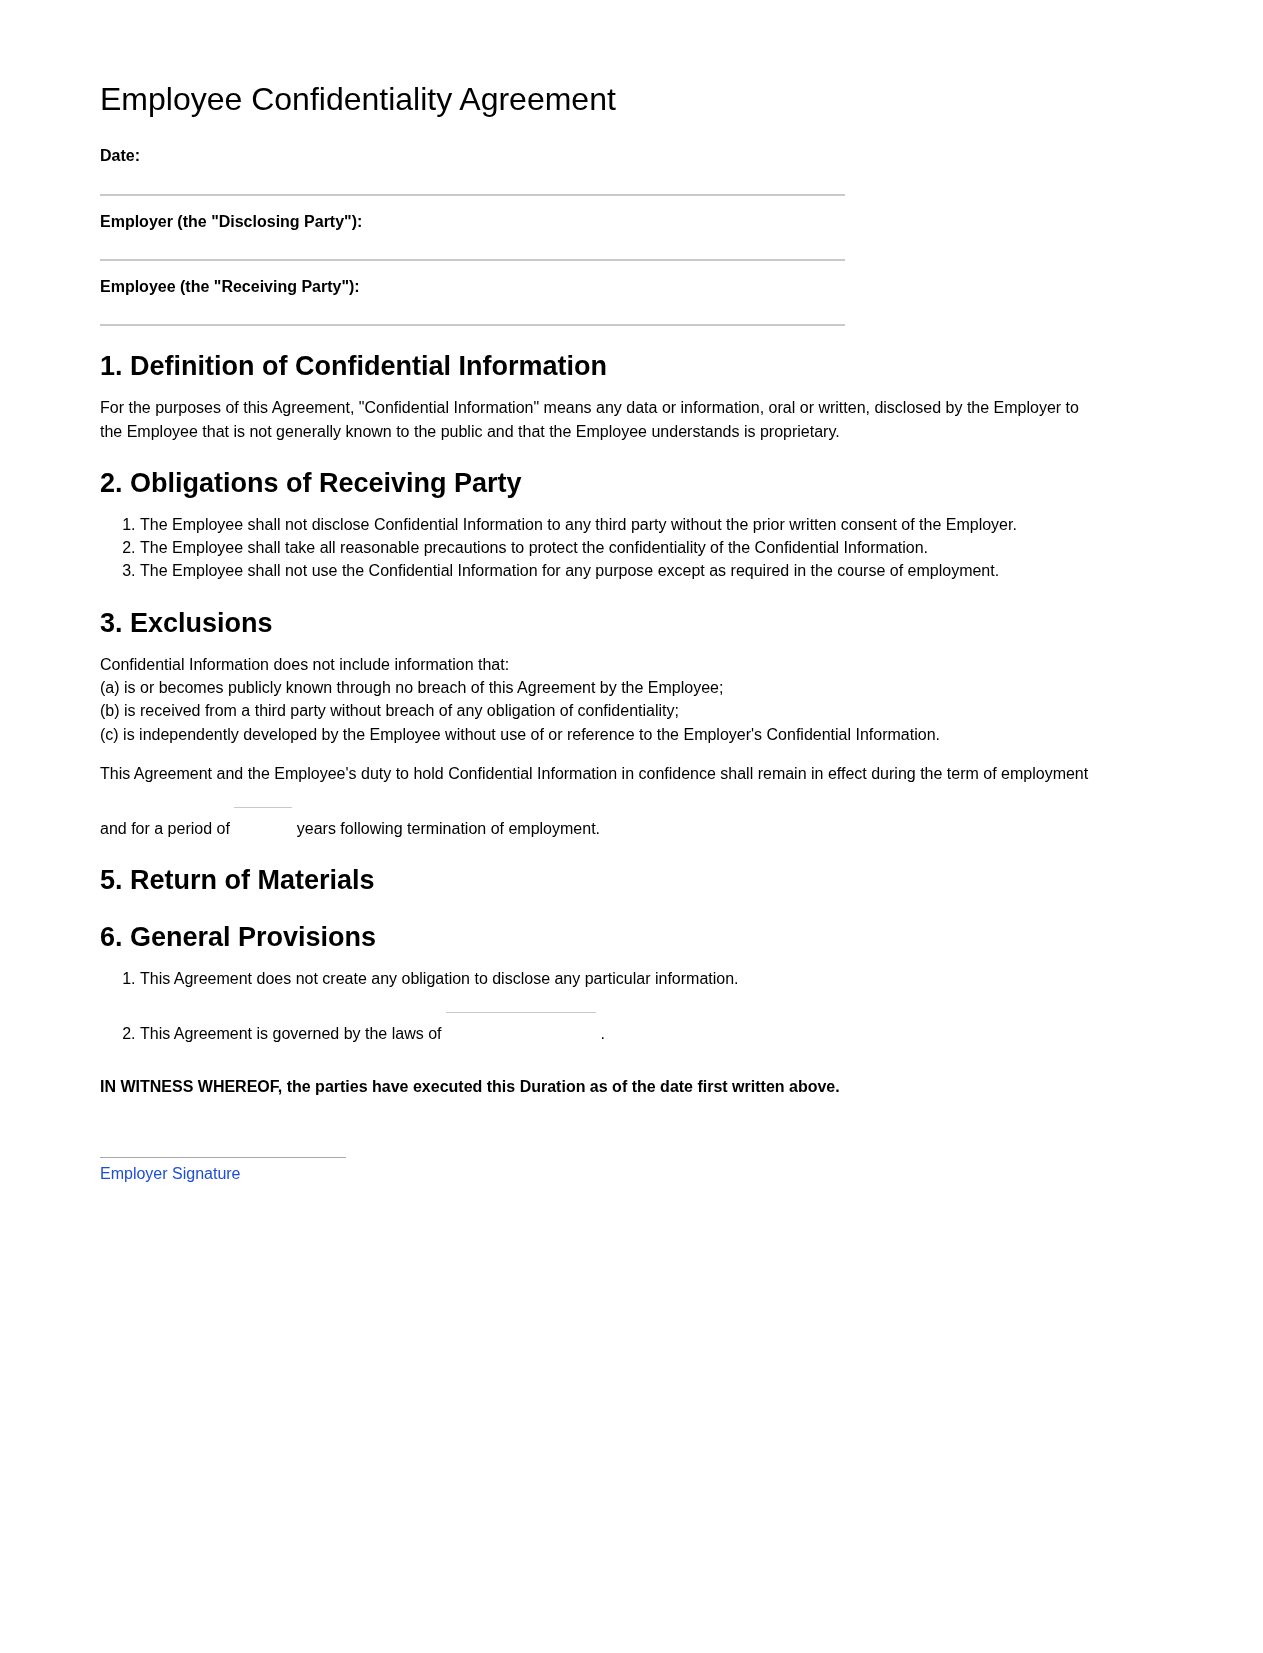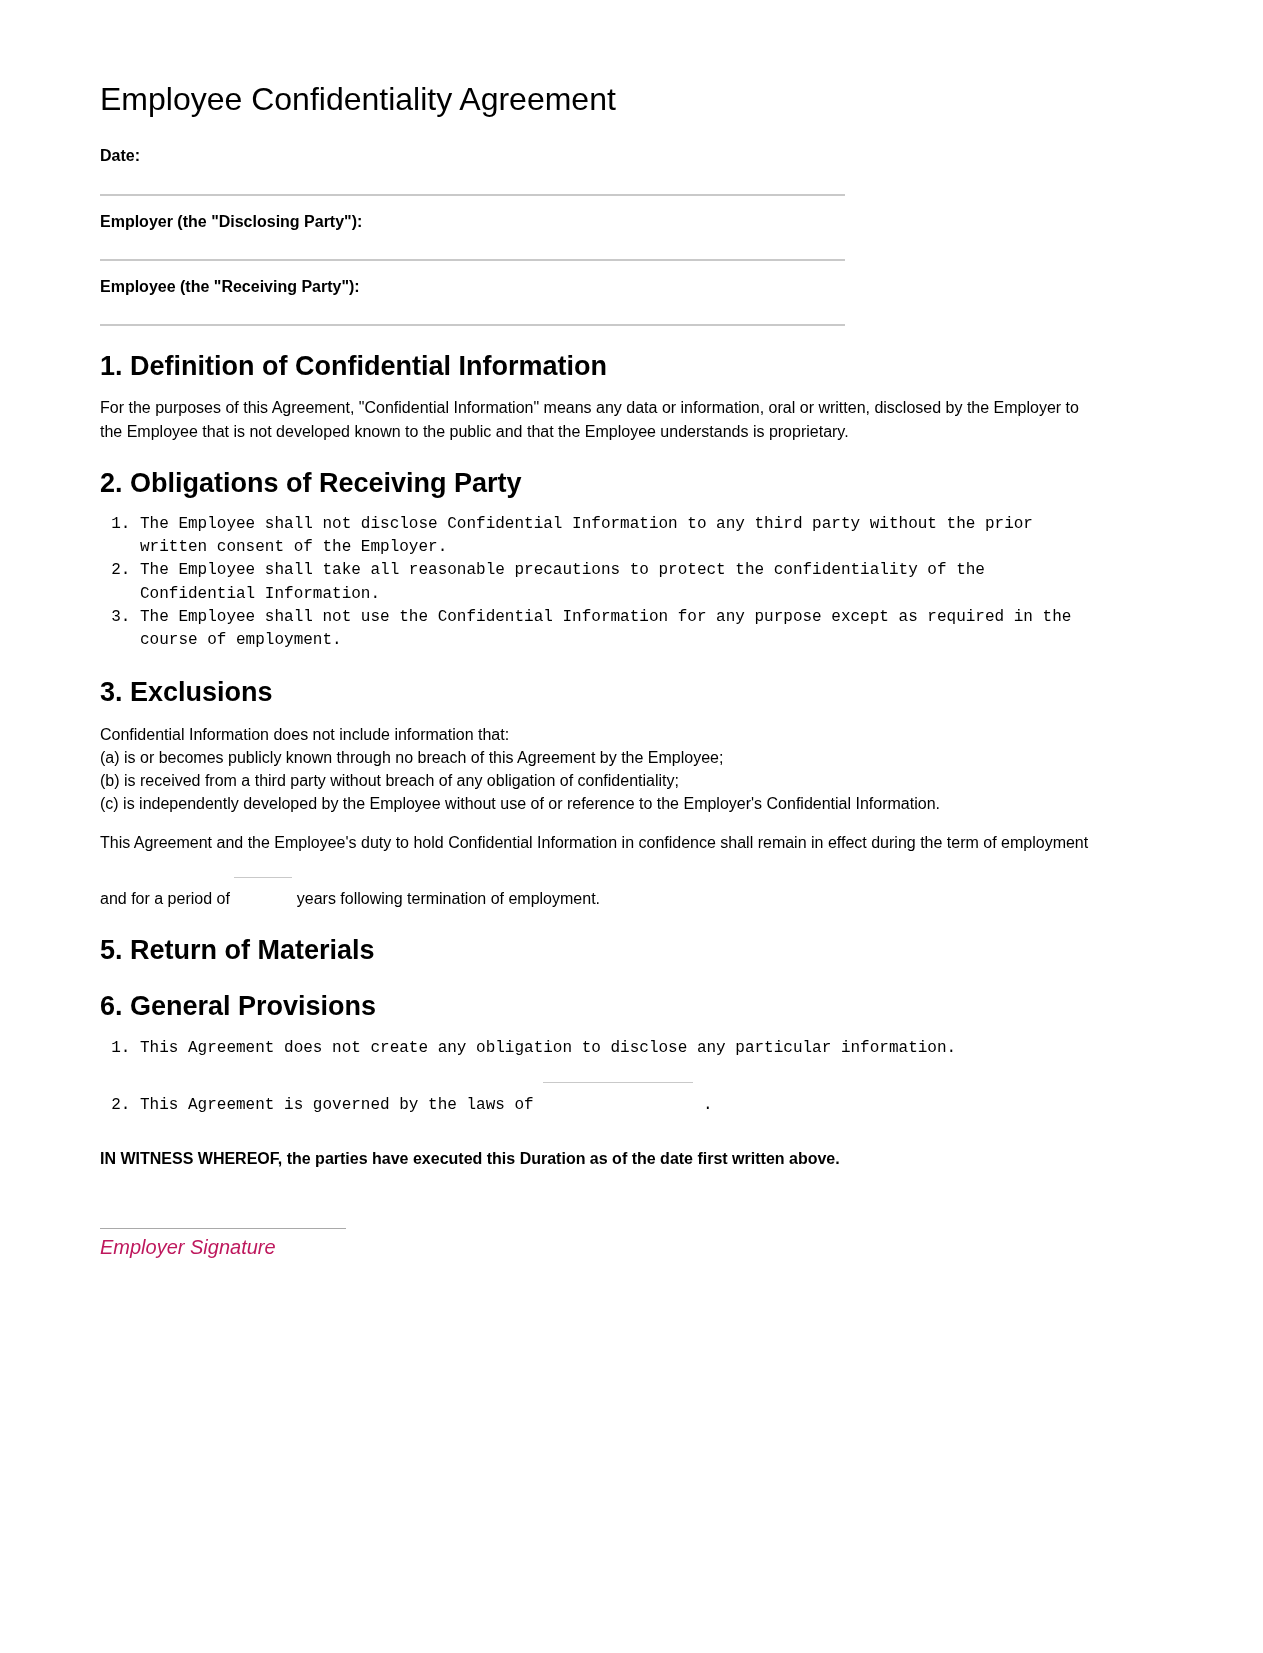--- a/index.html
+++ b/index.html
@@ -59,21 +59,20 @@
   }
   p.body-text {
     margin: 14px 0 16px 0;
   }
   .stack span.stack-line {
     display: block;
   }
   ol.provision-list {
     margin: 14px 0 16px 0;
     padding-left: 40px;
-    font-family: Liberation Mono, monospace;
   }
   ol.provision-list li {
     margin: 0;
   }
   .blank {
     display: inline-block;
     height: 22px;
     border-bottom: 1px solid #c9c9c9;
     vertical-align: 26px;
     background: transparent;
@@ -88,23 +87,22 @@
     margin-top: 58px;
     width: 246px;
   }
   .signature-line {
     height: 0;
     border-top: 1px solid #a9a9a9;
   }
   .signature-label {
     display: block;
     padding-top: 4px;
-    color: #be185d;
-    font-size: 20px;
-    font-style: italic;
+    color: #1d4ed8;
+    font-size: 16px;
   }
 </style>
 </head>
 <body>
 
 <div class="page">
   <div class="content">
 
     <h1 class="doc-title">Employee Confidentiality Agreement</h1>
 
@@ -117,21 +115,21 @@
       <span class="field-label">Employer (the "Disclosing Party"):</span>
       <input class="field-input" type="text" value="" style="">
     </div>
 
     <div class="field">
       <span class="field-label">Employee (the "Receiving Party"):</span>
       <input class="field-input" type="text" value="" style="">
     </div>
 
     <h2 class="section-heading">1. Definition of Confidential Information</h2>
-    <p class="body-text">For the purposes of this Agreement, "Confidential Information" means any data or information, oral or written, disclosed by the Employer to the Employee that is not developed known to the public and that the Employee understands is proprietary.</p>
+    <p class="body-text">For the purposes of this Agreement, "Confidential Information" means any data or information, oral or written, disclosed by the Employer to the Employee that is not generally known to the public and that the Employee understands is proprietary.</p>
 
     <h2 class="section-heading">2. Obligations of Receiving Party</h2>
     <ol class="provision-list">
       <li>The Employee shall not disclose Confidential Information to any third party without the prior written consent of the Employer.</li>
       <li>The Employee shall take all reasonable precautions to protect the confidentiality of the Confidential Information.</li>
       <li>The Employee shall not use the Confidential Information for any purpose except as required in the course of employment.</li>
     </ol>
 
     <h2 class="section-heading">3. Exclusions</h2>
     <p class="body-text stack">

